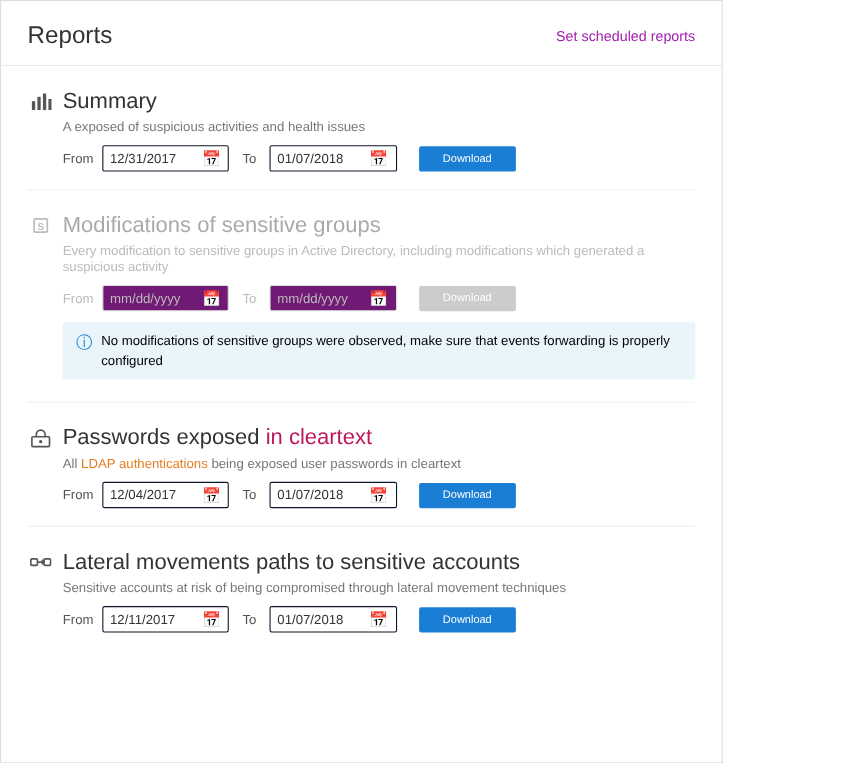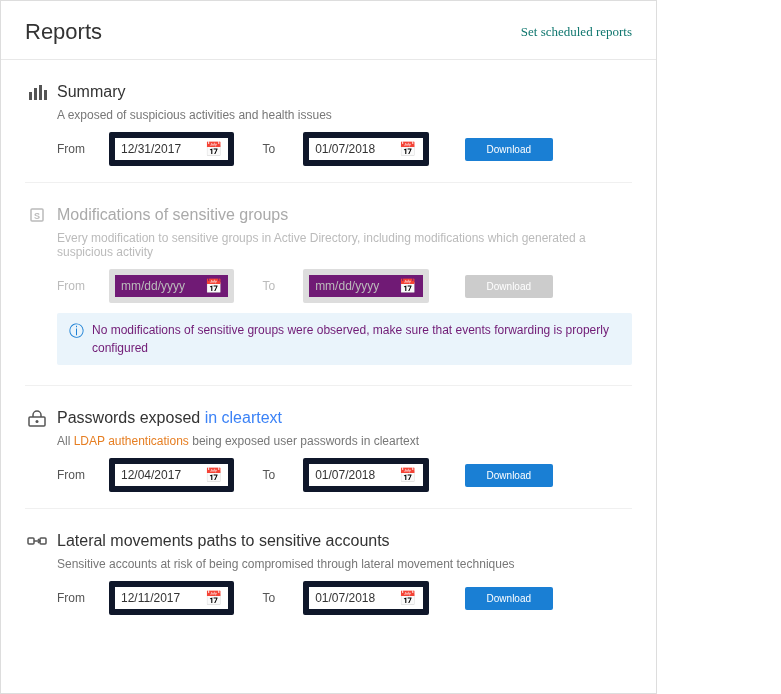--- a/index.html
+++ b/index.html
@@ -22,25 +22,24 @@
       align-items: center;
       padding: 18px 24px 14px 24px;
       border-bottom: 1px solid #e8e8e8;
     }
     .header-title {
       font-size: 22px;
       font-weight: 400;
       color: #333;
     }
     .set-scheduled {
-      color: #0f766e;
+      color: #a21caf;
       font-size: 13px;
       cursor: pointer;
       text-decoration: none;
-      font-family: Liberation Serif, serif;
     }
     .reports-content {
       padding: 0 24px;
     }
     .report-section {
       padding: 20px 0 16px 0;
       border-bottom: 1px solid #f0f0f0;
     }
     .report-section:last-child {
       border-bottom: none;
@@ -53,54 +52,54 @@
     .report-icon {
       width: 24px;
       height: 24px;
       margin-right: 8px;
       display: flex;
       align-items: center;
       justify-content: center;
       flex-shrink: 0;
     }
     .report-title {
-      font-size: 16px;
+      font-size: 20px;
       font-weight: 500;
       color: #333;
     }
     .report-title.disabled {
       color: #aaa;
     }
     .report-desc {
       font-size: 12px;
       color: #777;
       margin-left: 32px;
       margin-bottom: 10px;
     }
     .report-desc.disabled {
       color: #bbb;
     }
     .date-row {
       display: flex;
       align-items: center;
       margin-left: 32px;
-      gap: 24px;
+      gap: 8px;
     }
     .date-label {
       color: #555;
       font-size: 12px;
       min-width: 28px;
     }
     .date-label.disabled {
       color: #bbb;
     }
     .date-input-wrap {
       display: flex;
       align-items: center;
-      border: 6px solid #0f172a;
+      border: 1px solid #0f172a;
       border-radius: 2px;
       background: #fff;
       padding: 3px 6px;
       min-width: 110px;
     }
     .date-input-wrap.disabled {
       background: #701a75;
       border-color: #ddd;
     }
     .date-input {
@@ -158,21 +157,21 @@
       margin: 10px 0 4px 32px;
       gap: 8px;
     }
     .info-icon {
       color: #1a7fd4;
       font-size: 15px;
       margin-top: 1px;
       flex-shrink: 0;
     }
     .info-text {
-      color: #701a75;
+      color: #000000;
       font-size: 12px;
       line-height: 1.5;
     }
     
     .icon-svg {
       width: 20px;
       height: 20px;
     }
   </style>
 </head>
@@ -247,21 +246,21 @@
     <div class="report-section">
       <div class="report-header">
         <div class="report-icon">
           <svg class="icon-svg" viewBox="0 0 20 20" fill="none">
             <rect x="2" y="9" width="16" height="9" rx="1" stroke="#555" stroke-width="1.5" fill="none"></rect>
             <path d="M6 9V7a4 4 0 018 0v2" stroke="#555" stroke-width="1.5" fill="none"></path>
             <circle cx="10" cy="13.5" r="1.5" fill="#555"></circle>
           </svg>
         </div>
         <span class="report-title">
-          <span>Passwords exposed </span><span style="color:#3b82f6;">in cleartext</span><span></span>
+          <span>Passwords exposed </span><span style="color:#be185d;">in cleartext</span><span></span>
         </span>
       </div>
       <div class="report-desc">
         <span>All </span><span style="color:#e67e22;">LDAP authentications</span><span> being exposed user passwords in cleartext</span>
       </div>
       <div class="date-row">
         <span class="date-label">From</span>
         <div class="date-input-wrap">
           <input class="date-input" type="text" value="12/04/2017" style="">
           <span class="calendar-icon">📅</span>

